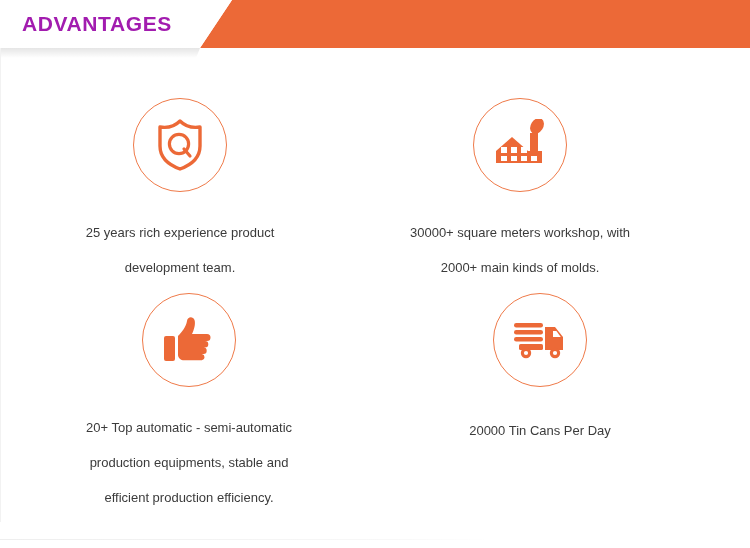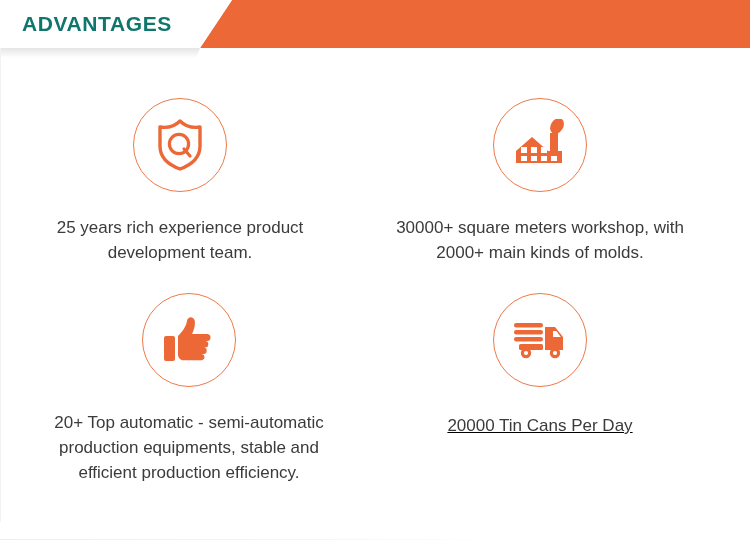--- a/index.html
+++ b/index.html
@@ -43,21 +43,21 @@
   }
   .banner-title {
     position: absolute;
     left: 22px;
     top: 0;
     height: 32px;
     line-height: 48px;
     font-size: 21px;
     font-weight: bold;
     letter-spacing: 0.6px;
-    color: #0f766e;
+    color: #a21caf;
     white-space: nowrap;
   }
   .banner-shadow {
     position: absolute;
     left: 0;
     top: 48px;
     width: 240px;
     height: 10px;
     background: linear-gradient(to bottom, rgba(0,0,0,0.10), rgba(0,0,0,0));
     clip-path: polygon(0 0, 200px 0, 196px 10px, 0 10px);
@@ -88,42 +88,42 @@
     top: 58px;
     width: 750px;
     height: 480px;
   }
   .cell {
     position: absolute;
     width: 360px;
     text-align: center;
   }
   .cell-0 { left: 0px;   top: 40px; }
-  .cell-1 { left: 360px; top: 40px; }
+  .cell-1 { left: 340px; top: 40px; }
   .cell-2 { left: 9px;   top: 235px; }
-  .cell-3 { left: 360px; top: 235px; text-decoration: underline; }
+  .cell-3 { left: 360px; top: 235px; }
 
   .icon-circle {
     width: 94px;
     height: 94px;
     border: 1px solid #ef7a49;
     border-radius: 50%;
     margin: 0 auto;
     display: flex;
     align-items: center;
     justify-content: center;
     box-sizing: border-box;
     background: #ffffff;
   }
   .icon-circle svg { display: block; }
 
   .cell-text {
     margin-top: 23px;
-    font-size: 17px;
-    line-height: 25px;
+    font-size: 13px;
+    line-height: 35px;
     color: #3b3b3b;
     padding: 0 28px;
     white-space: pre-line;
   }
   .cell-3 .cell-text { margin-top: 26px; }
 </style>
 </head>
 <body>
 
 <div class="banner">

